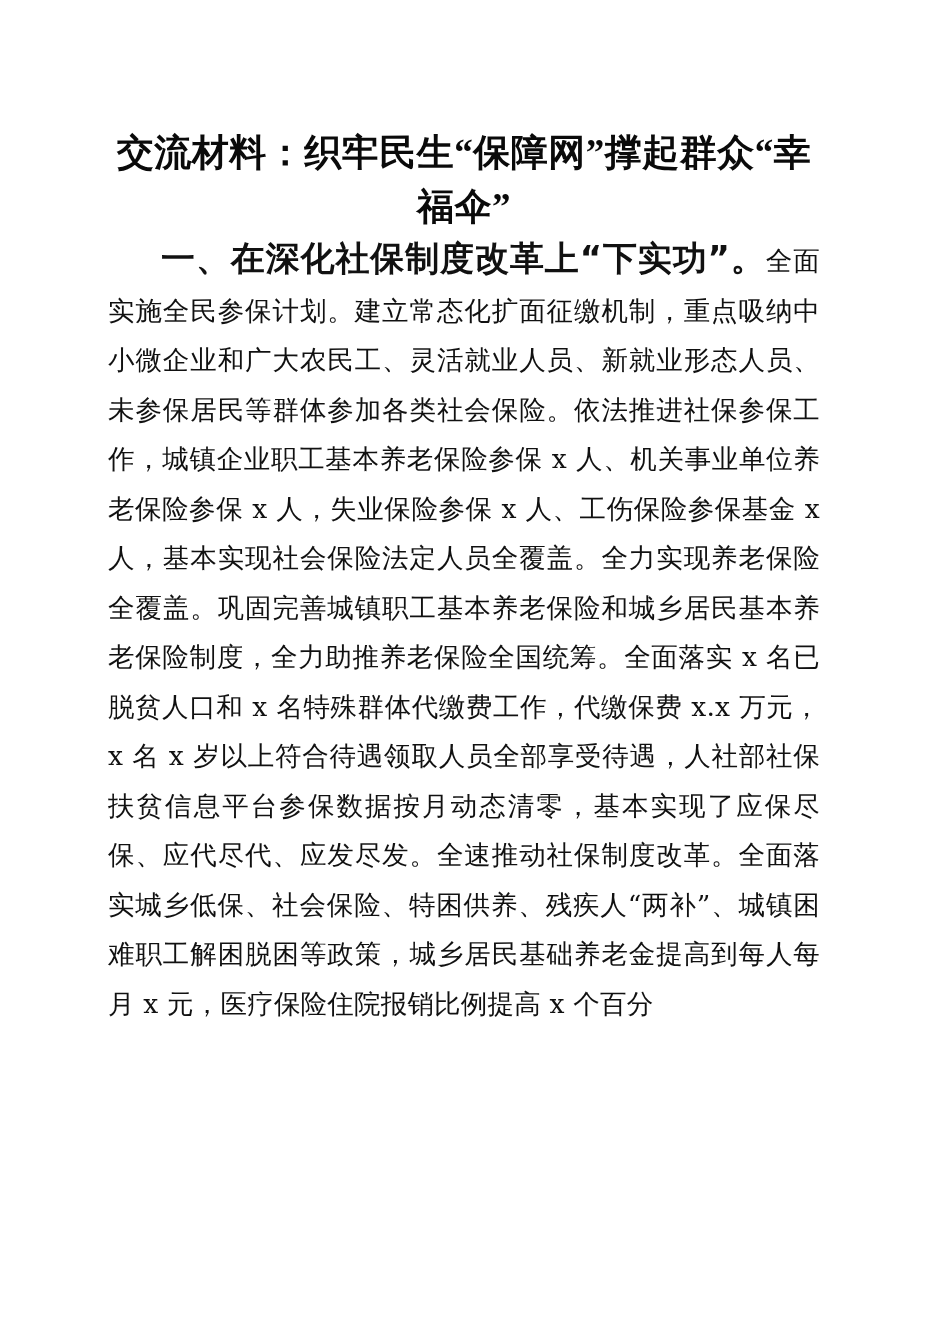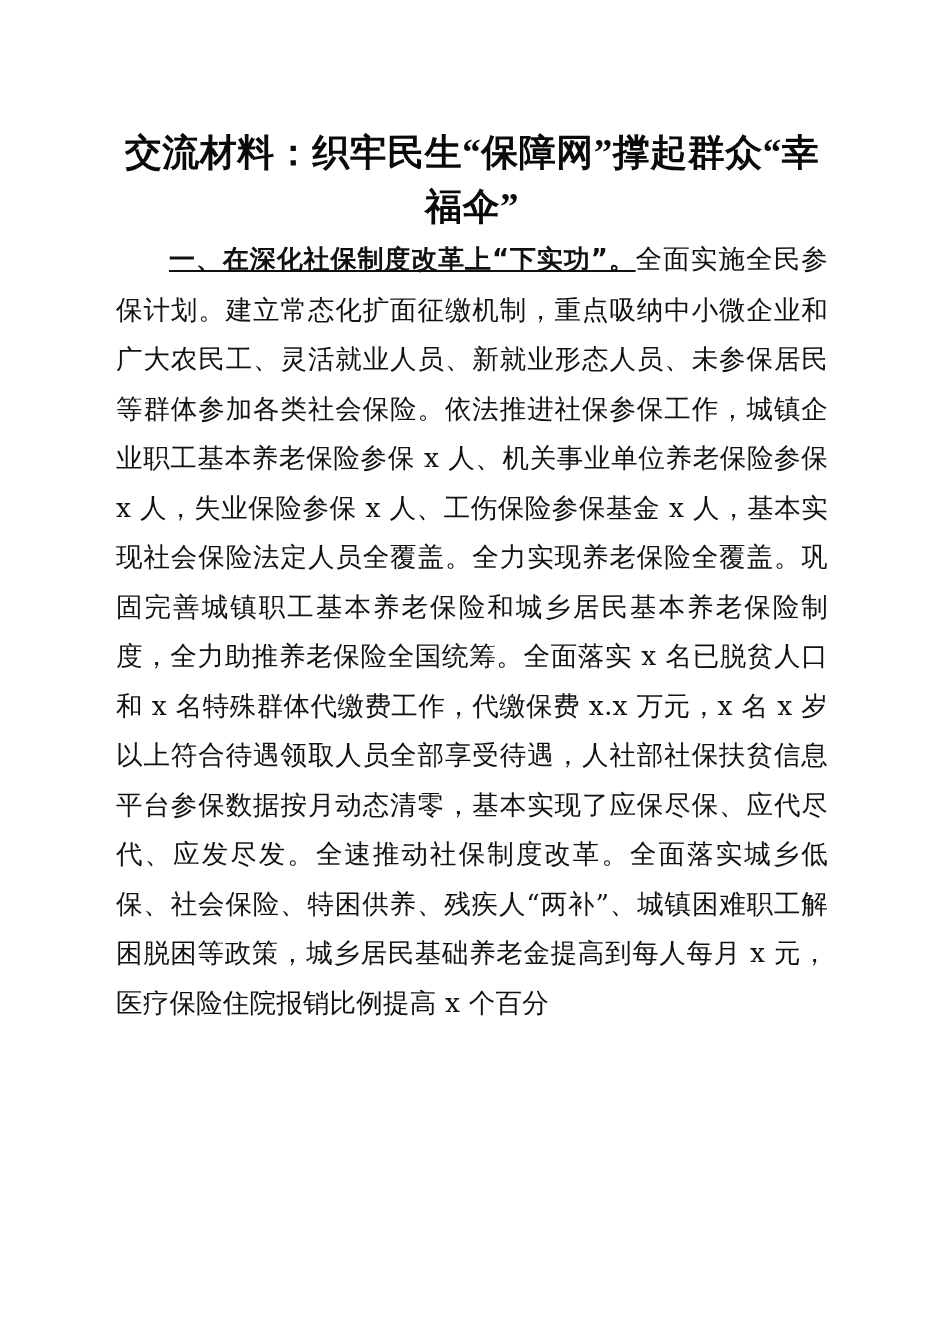--- a/index.html
+++ b/index.html
@@ -19,21 +19,21 @@
   .page {
     position: relative;
     width: 950px;
     height: 1344px;
     background: #ffffff;
     box-sizing: border-box;
   }
 
   .content {
     position: absolute;
-    left: 116px;
+    left: 108px;
     top: 0;
     width: 712px;
   }
 
   
   .doc-title {
     margin: 0;
     padding-top: 126px;
     text-align: center;
     font-family: "Liberation Serif", "DejaVu Serif", serif;
@@ -65,23 +65,22 @@
   }
 
   .para-body {
     margin-top: 0px;
   }
 
   
   .sec-head {
     font-family: "DejaVu Sans", "Liberation Sans", sans-serif;
     font-weight: 700;
-    font-size: 26px;
+    font-size: 34px;
     letter-spacing: 0px;
-    text-decoration: underline;
   }
 
   .sec-rest {
     font-family: "DejaVu Serif", "Liberation Serif", serif;
     font-weight: 400;
   }
 </style>
 </head>
 <body>
 

